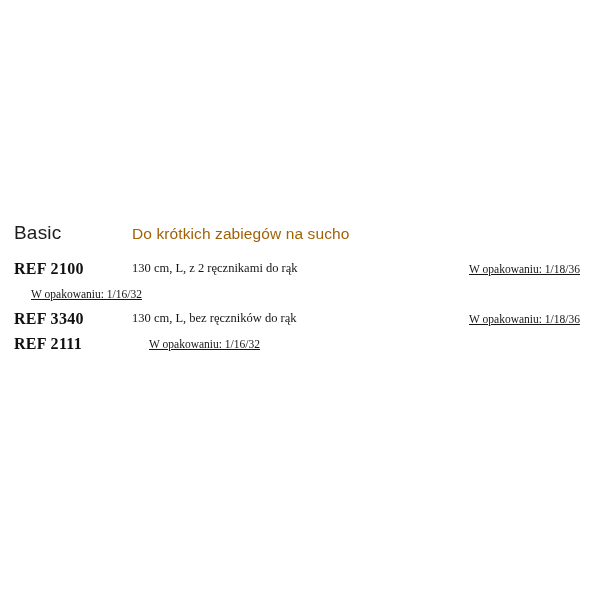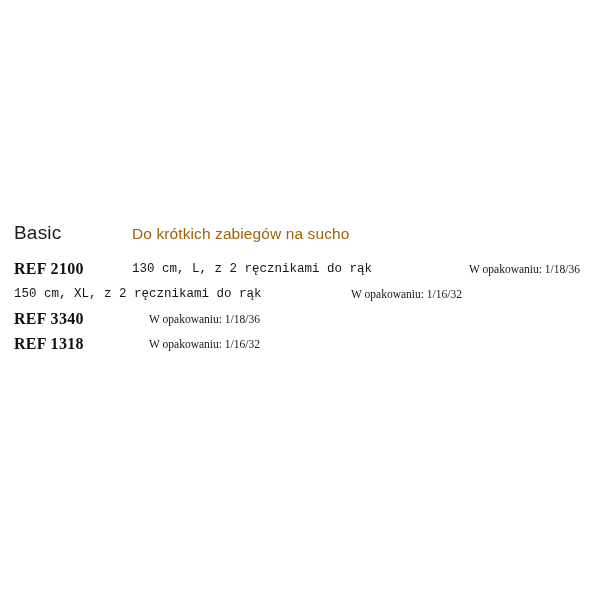--- a/index.html
+++ b/index.html
@@ -62,33 +62,34 @@
     height: 25px;
   }
   .ref-code {
     font-family: "Liberation Serif", serif;
     font-size: 16px;
     font-weight: 700;
     color: #111111;
     letter-spacing: 0.3px;
   }
   .item-desc {
-    font-family: Liberation Mono, monospace;
+    font-family: Liberation Serif, serif;
     font-size: 12.5px;
     font-weight: 400;
     color: #151515;
   }
   .pack-info {
     font-family: "Liberation Serif", serif;
     font-size: 11.5px;
     font-weight: 400;
     color: #151515;
   }
   .pack-cell {
     padding-left: 17px;
+    text-decoration: underline;
   }
 </style>
 </head>
 <body>
 
 <div class="sheet">
   <div class="product-table">
 
     <div class="header-row">
       <div class="col-ref series-name">Basic</div>
@@ -96,28 +97,28 @@
       <div class="col-pack"></div>
     </div>
 
     <div class="item-row">
       <div class="col-ref ref-code">REF 2100</div>
       <div class="col-desc item-desc">130 cm, L, z 2 ręcznikami do rąk</div>
       <div class="col-pack pack-cell pack-info">W opakowaniu: 1/18/36</div>
     </div>
 
     <div class="item-row">
-      <div class="col-desc item-desc">150 cm, XL, z 2 ręcznikami do rąk</div>
       <div class="col-pack pack-cell pack-info">W opakowaniu: 1/16/32</div>
     </div>
 
     <div class="item-row">
       <div class="col-ref ref-code">REF 3340</div>
+      <div class="col-desc item-desc">130 cm, L, bez ręczników do rąk</div>
       <div class="col-pack pack-cell pack-info">W opakowaniu: 1/18/36</div>
     </div>
 
     <div class="item-row">
-      <div class="col-ref ref-code">REF 1318</div>
+      <div class="col-ref ref-code">REF 2111</div>
       <div class="col-pack pack-cell pack-info">W opakowaniu: 1/16/32</div>
     </div>
 
   </div>
 </div>
 
 </body></html>

